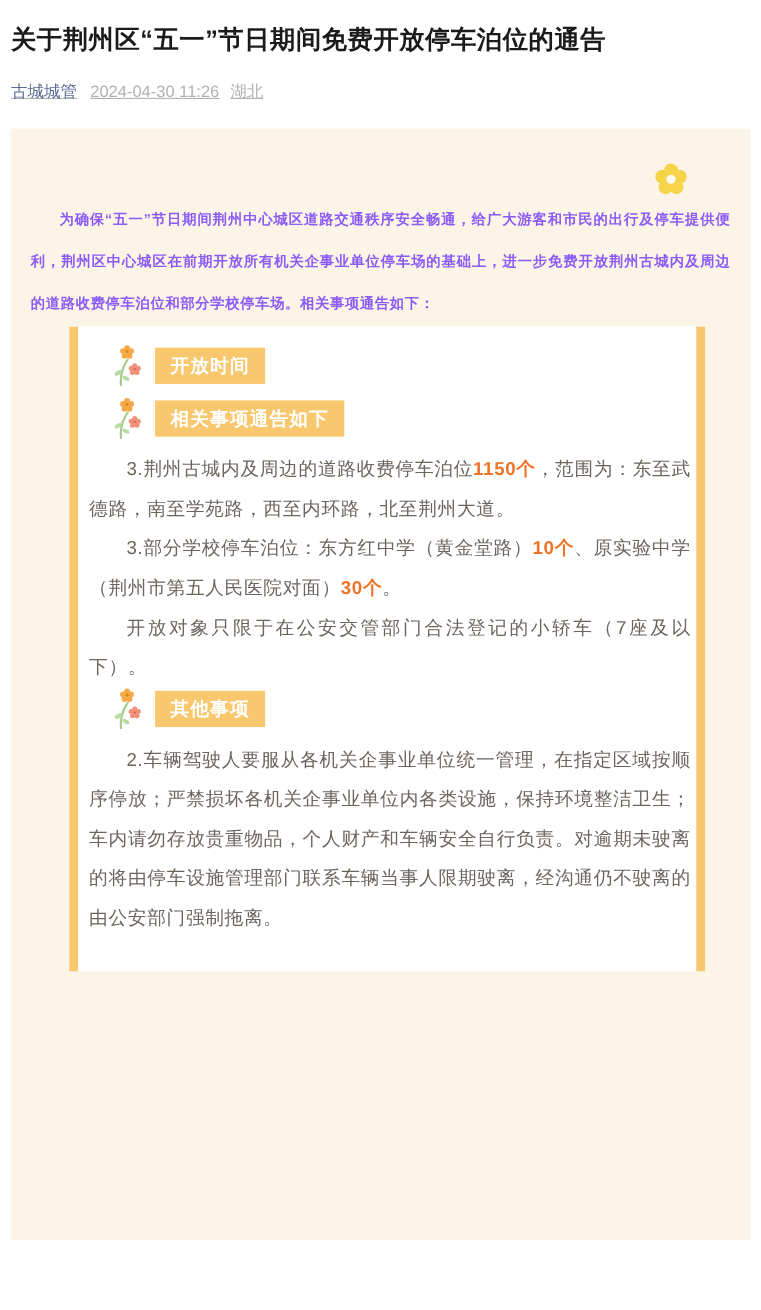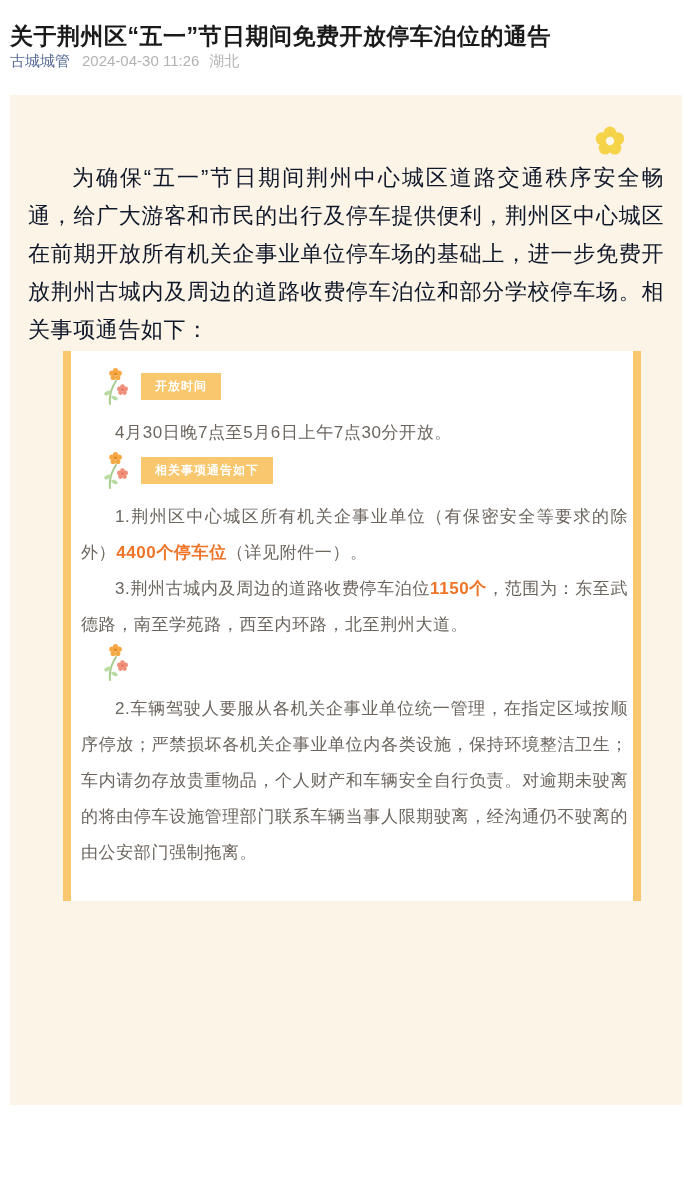--- a/index.html
+++ b/index.html
@@ -7,46 +7,46 @@
   body {
     width: 692px; height: 1191px; overflow: hidden;
     font-family: "Liberation Sans", "DejaVu Sans", sans-serif;
   }
   .page { width: 692px; height: 1191px; overflow: hidden; padding: 0 10px; position: relative; background:#fff; }
 
   .title {
     font-size: 23px; line-height: 1.4; font-weight: 700; color: #1a1a1a;
     padding: 20px 0 0 0; letter-spacing: 0.5px;
   }
-  .byline { font-size: 15px; color: #b2b2b2; }
+  .byline { margin-top: 22px; font-size: 15px; color: #b2b2b2; text-decoration: underline; }
   .byline .account { color: #576b95; margin-right: 12px; cursor: pointer; }
   .byline .datetime { margin-right: 10px; }
 
   .content {
     margin-top: 24px; background: #fdf4e8; position: relative;
     padding: 28px 18px 60px 18px; min-height: 1010px;
   }
   .flower-top { position: absolute; top: 30px; right: 56px; width: 32px; height: 32px; }
 
   .intro {
-    margin-top: 36px; font-size: 22px; line-height: 38px; color: #0f172a;
-    text-indent: 2em; letter-spacing: 0.6px; text-align: justify;
+    margin-top: 36px; font-size: 13px; line-height: 38px; color: #8b5cf6;
+    text-indent: 2em; letter-spacing: 0.6px; text-align: justify; font-weight: bold;
   }
 
   .card {
     margin: 2px 23px 0 35px; background: #ffffff;
     border-left: 8px solid #f8c76e; border-right: 8px solid #f8c76e;
     padding: 16px 5px 30px 10px;
   }
   .sec-head { display: flex; align-items: center; margin: 10px 0 10px 22px; height: 38px; }
   .sec-head:first-child { margin-top: 0; }
   .sprig { width: 26px; height: 38px; flex: 0 0 26px; }
   .badge {
     display: inline-block; margin-left: 12px; background: #f8c76e; color: #ffffff;
-    font-size: 12px; font-weight: 700; padding: 5px 14px; letter-spacing: 1px;
+    font-size: 17px; font-weight: 700; padding: 5px 14px; letter-spacing: 1px;
   }
   .para {
     font-size: 17px; line-height: 36px; color: #6b655e; text-indent: 2em;
     letter-spacing: 0.6px; text-align: justify;
   }
   .hl { color: #ee7428; font-weight: 700; }
 </style>
 </head>
 <body>
 
@@ -96,21 +96,20 @@
             <circle cx="22.7" cy="21.9" r="2.3"></circle>
             <circle cx="21.5" cy="25.6" r="2.3"></circle>
             <circle cx="17.5" cy="25.6" r="2.3"></circle>
             <circle cx="16.3" cy="21.9" r="2.3"></circle>
           </g>
           <circle cx="19.5" cy="22.7" r="1.4" fill="#e2674d"></circle>
         </svg>
       </span>
       <span class="badge">开放时间</span>
     </div>
-  <p class="para"><span>4月30日晚7点至5月6日上午7点30分开放。</span></p>
         </section>
 
   <section class="sec">
     <div class="sec-head">
       <span class="sprig">
         <svg width="26" height="38" viewBox="0 0 26 38">
           <path d="M13 14 C9 20, 6 28, 7 37" stroke="#a5cd8d" stroke-width="2" fill="none" stroke-linecap="round"></path>
           <ellipse cx="4.5" cy="26" rx="3.6" ry="1.9" fill="#b9dba4" transform="rotate(-30 4.5 26)"></ellipse>
           <ellipse cx="11.5" cy="31" rx="3.4" ry="1.8" fill="#b9dba4" transform="rotate(25 11.5 31)"></ellipse>
           <g fill="#f5a843">
@@ -126,22 +125,23 @@
             <circle cx="22.7" cy="21.9" r="2.3"></circle>
             <circle cx="21.5" cy="25.6" r="2.3"></circle>
             <circle cx="17.5" cy="25.6" r="2.3"></circle>
             <circle cx="16.3" cy="21.9" r="2.3"></circle>
           </g>
           <circle cx="19.5" cy="22.7" r="1.4" fill="#e2674d"></circle>
         </svg>
       </span>
       <span class="badge">相关事项通告如下</span>
     </div>
-  <p class="para"><span>1.荆州区中心城区所有机关企事业单位（有保密安全等要求的除外）</span><span class="hl">4400个停车位</span><span>（详见附件一）。</span></p>
           <p class="para"><span>3.荆州古城内及周边的道路收费停车泊位</span><span class="hl">1150个</span><span>，范围为：东至武德路，南至学苑路，西至内环路，北至荆州大道。</span></p>
+          <p class="para"><span>3.部分学校停车泊位：东方红中学（黄金堂路）</span><span class="hl">10个</span><span>、原实验中学（荆州市第五人民医院对面）</span><span class="hl">30个</span><span>。</span></p>
+          <p class="para"><span>开放对象只限于在公安交管部门合法登记的小轿车（7座及以下）。</span></p>
         </section>
 
   <section class="sec">
     <div class="sec-head">
       <span class="sprig">
         <svg width="26" height="38" viewBox="0 0 26 38">
           <path d="M13 14 C9 20, 6 28, 7 37" stroke="#a5cd8d" stroke-width="2" fill="none" stroke-linecap="round"></path>
           <ellipse cx="4.5" cy="26" rx="3.6" ry="1.9" fill="#b9dba4" transform="rotate(-30 4.5 26)"></ellipse>
           <ellipse cx="11.5" cy="31" rx="3.4" ry="1.8" fill="#b9dba4" transform="rotate(25 11.5 31)"></ellipse>
           <g fill="#f5a843">
@@ -155,19 +155,20 @@
           <g fill="#f0907a">
             <circle cx="19.5" cy="19.5" r="2.3"></circle>
             <circle cx="22.7" cy="21.9" r="2.3"></circle>
             <circle cx="21.5" cy="25.6" r="2.3"></circle>
             <circle cx="17.5" cy="25.6" r="2.3"></circle>
             <circle cx="16.3" cy="21.9" r="2.3"></circle>
           </g>
           <circle cx="19.5" cy="22.7" r="1.4" fill="#e2674d"></circle>
         </svg>
       </span>
+      <span class="badge">其他事项</span>
     </div>
           <p class="para"><span>2.车辆驾驶人要服从各机关企事业单位统一管理，在指定区域按顺序停放；严禁损坏各机关企事业单位内各类设施，保持环境整洁卫生；车内请勿存放贵重物品，个人财产和车辆安全自行负责。对逾期未驶离的将由停车设施管理部门联系车辆当事人限期驶离，经沟通仍不驶离的由公安部门强制拖离。</span></p>
         </section>
 </div>
 
   </div>
 </div>
 
 </body></html>

